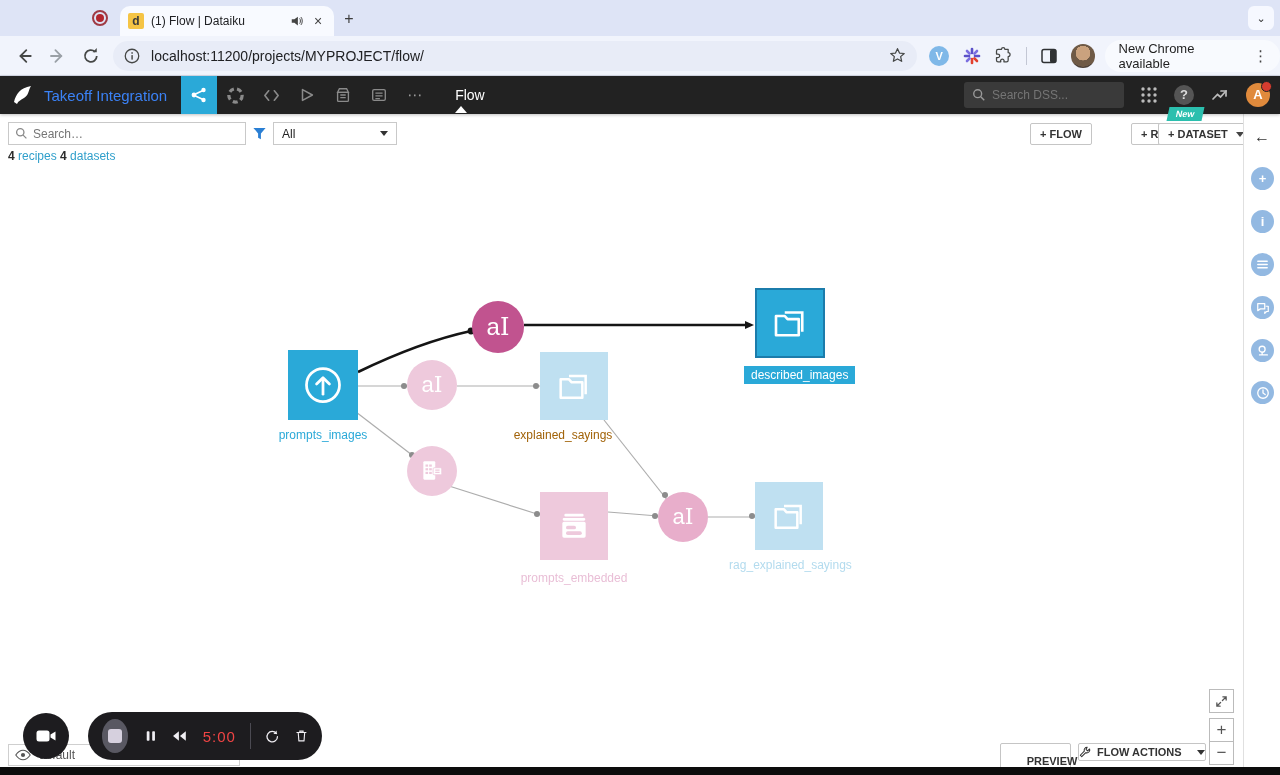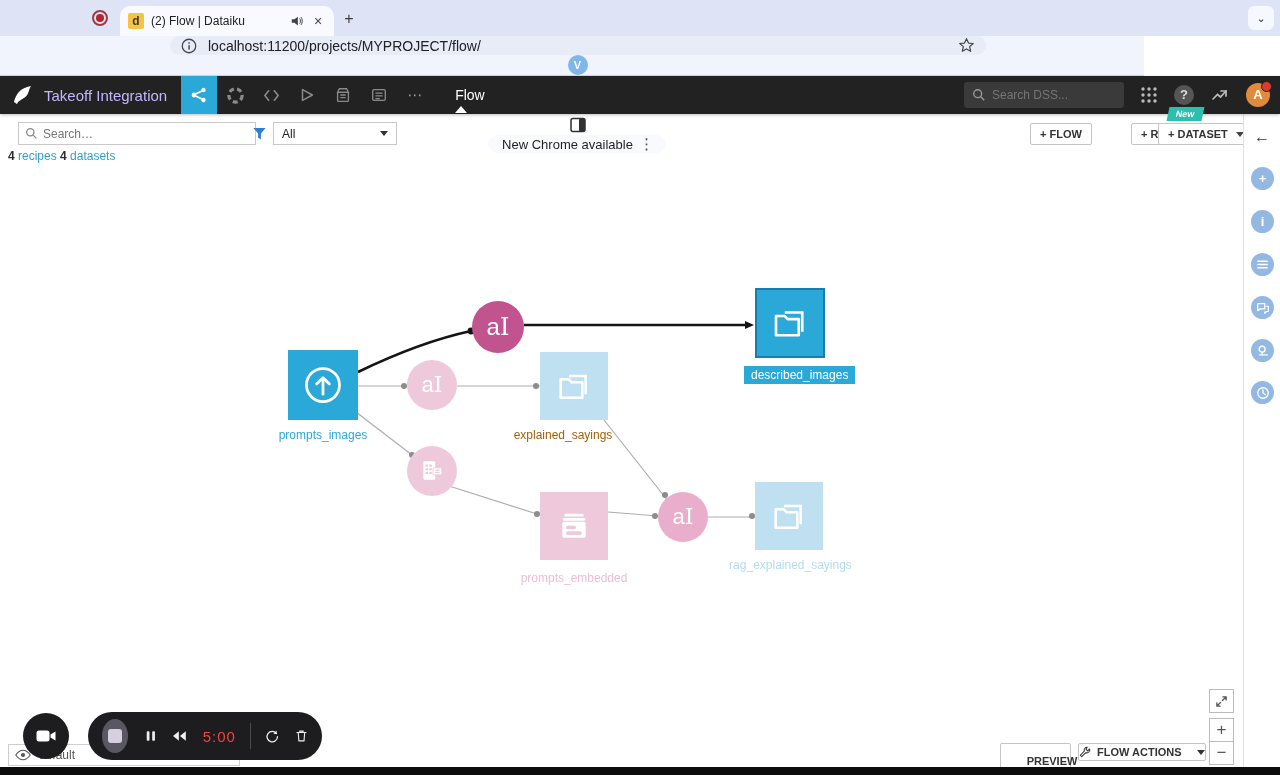--- a/index.html
+++ b/index.html
@@ -13,50 +13,50 @@
   .rec-dot { left:92px; top:10px; width:16px; height:16px; border-radius:50%; border:2px solid #9f3a44; background:transparent; }
   .rec-dot::after { content:""; position:absolute; left:2px; top:2px; width:8px; height:8px; border-radius:50%; background:#b3262e; }
   #tab { left:120px; top:6px; width:214px; height:30px; background:#f8faff; border-radius:10px 10px 0 0; display:flex; align-items:center; padding:0 8px; }
   .favicon { width:16px; height:16px; background:#f5c445; color:#3b3b3b; font-size:12px; font-weight:bold; text-align:center; line-height:16px; border-radius:2px; }
   .tab-title { font-size:12px; color:#202124; margin-left:7px; flex:1; white-space:nowrap; overflow:hidden; }
   .tab-audio { width:14px; height:14px; margin-right:6px; }
   .tab-close { font-size:14px; color:#444; width:16px; text-align:center; cursor:default; }
   .newtab-btn { left:340px; top:10px; width:18px; height:18px; font-size:16px; color:#3c3c3c; text-align:center; line-height:17px; }
   .strip-chevron { left:1248px; top:6px; width:26px; height:24px; background:#f6f8ff; border-radius:6px; text-align:center; color:#333; font-size:11px; line-height:24px; }
 
-  #toolbar { left:0; top:36px; width:1144px; height:40px; background:#f1f4fc; border-bottom:1px solid #d8dcea; display:flex; align-items:center;flex-direction:column; }
+  #toolbar { left:0; top:36px; width:1280px; height:40px; background:#f1f4fc; border-bottom:1px solid #d8dcea; display:flex; align-items:center; }
   .nav-ico { width:20px; height:20px; margin-left:14px; }
   #omnibox { margin-left:12px; width:816px; height:30px; background:#e8ecf7; border-radius:15px; display:flex; align-items:center; padding:0 10px; }
   .url-text { font-size:14px; color:#202124; margin-left:10px; flex:1; }
   .ext-ico { width:22px; height:22px; margin-left:11px; display:flex; align-items:center; justify-content:center; }
   .ext-circle { width:20px; height:20px; border-radius:50%; background:#7fb8e8; color:#fff; font-size:11px; font-weight:bold; text-align:center; line-height:20px; }
   .tb-divider { width:1px; height:18px; background:#c3c7d4; margin-left:11px; }
   .browser-avatar { width:24px; height:24px; border-radius:50%; margin-left:11px; background:radial-gradient(circle at 50% 38%, #caa27e 0 38%, #6f5a46 39% 70%, #4e423a 71%); }
   #update-pill { margin-left:10px; height:32px; background:#f8fafe; border-radius:16px; display:flex; align-items:center; padding:0 6px 0 14px; }
   .update-text { font-size:13px; color:#1f1f1f; }
   .kebab { font-size:15px; color:#444; padding:0 6px; }
 
   
   #dss-nav { left:0; top:76px; width:1280px; height:38px; background:#222222; display:flex; align-items:center; box-shadow:0 1px 3px rgba(0,0,0,.25); z-index:5; }
-  .brand { color:#c4b5fd; font-size:15px; margin-left:8px; white-space:nowrap; }
+  .brand { color:#3b82f6; font-size:15px; margin-left:8px; white-space:nowrap; }
   .nav-item { width:36px; height:38px; display:flex; align-items:center; justify-content:center; color:#8a8a8a; }
   .nav-item.active { background:#2aa9d8; color:#fff; }
   .nav-more { color:#9a9a9a; font-size:15px; letter-spacing:1px; }
   .page-title { color:#fff; font-size:14px; margin-left:22px; position:relative; }
   .title-caret { position:absolute; left:455px; top:106px; width:0; height:0; border-left:6px solid transparent; border-right:6px solid transparent; border-bottom:7px solid #fff; z-index:6; }
   #dss-search { margin-left:auto; width:160px; height:26px; background:#3a3a3a; border-radius:3px; display:flex; align-items:center; padding:0 8px; }
   #dss-search input { background:transparent; border:none; outline:none; color:#bbb; font-size:12px; width:120px; margin-left:6px; font-family:"Liberation Sans",sans-serif; }
   .nav-right-ico { margin-left:16px; display:flex; align-items:center; justify-content:center; position:relative; }
   .help-circle { width:20px; height:20px; border-radius:50%; background:#555; color:#ddd; font-size:13px; font-weight:bold; text-align:center; line-height:20px; }
   .new-badge { position:absolute; left:-6px; top:22px; background:#2bbfae; color:#fff; font-size:9px; font-weight:bold; padding:2px 8px; transform:skewX(-12deg); }
   .dss-avatar { width:24px; height:24px; border-radius:50%; background:#e08a3c; color:#fff; font-size:13px; font-weight:bold; text-align:center; line-height:24px; margin:0 10px 0 16px; position:relative; }
   .dss-avatar::after { content:""; position:absolute; right:-2px; top:-2px; width:9px; height:9px; border-radius:50%; background:#d63c2f; border:1px solid #222; }
 
   
-  .flow-search { left:8px; top:122px; width:238px; height:23px; background:#fff; border:1px solid #c9c9c9; display:flex; align-items:center; padding:0 6px;margin-left:10px; }
+  .flow-search { left:8px; top:122px; width:238px; height:23px; background:#fff; border:1px solid #c9c9c9; display:flex; align-items:center; padding:0 6px; }
   .flow-search input { border:none; outline:none; font-size:12px; color:#777; width:190px; margin-left:5px; font-family:"Liberation Sans",sans-serif; }
   .flow-filter { left:252px; top:122px; height:23px; display:flex; align-items:center; }
   .filter-select { width:124px; height:23px; border:1px solid #c9c9c9; background:#fff; display:flex; align-items:center; padding:0 8px; margin-left:6px; font-size:12px; color:#222; }
   .caret-down { width:0; height:0; border-left:4px solid transparent; border-right:4px solid transparent; border-top:5px solid #333; margin-left:auto; }
   .counts { left:8px; top:149px; font-size:12px; }
   .counts b { color:#2c2c2c; }
   .counts a { color:#2f9fcb; text-decoration:none; }
   .top-btn { height:22px; background:#fff; border:1px solid #c5c5c5; border-radius:2px; font-size:11px; font-weight:bold; color:#333; display:flex; align-items:center; padding:0 9px; gap:6px; }
   .top-btn .caret-down { border-top-color:#444; margin-left:2px; }
 
@@ -91,21 +91,21 @@
 </style>
 </head>
 <body>
 
 <div id="stage">
 
   <div id="tabstrip" class="abs">
     <div class="rec-dot abs"></div>
     <div id="tab" class="abs">
       <div class="favicon">d</div>
-      <div class="tab-title">(2) Flow | Dataiku</div>
+      <div class="tab-title">(1) Flow | Dataiku</div>
       <svg class="tab-audio" viewBox="0 0 16 16">
           <path d="M2 6h3l4-3v10l-4-3H2z" fill="#444"></path>
           <path d="M11 5c1.2 1 1.2 5 0 6M12.5 3.5c2 2 2 7 0 9" stroke="#444" stroke-width="1.1" fill="none"></path>
         </svg>
       <div class="tab-close">×</div>
     </div>
     <div class="newtab-btn abs">+</div>
     <div class="strip-chevron abs">⌄</div>
   </div>
 

